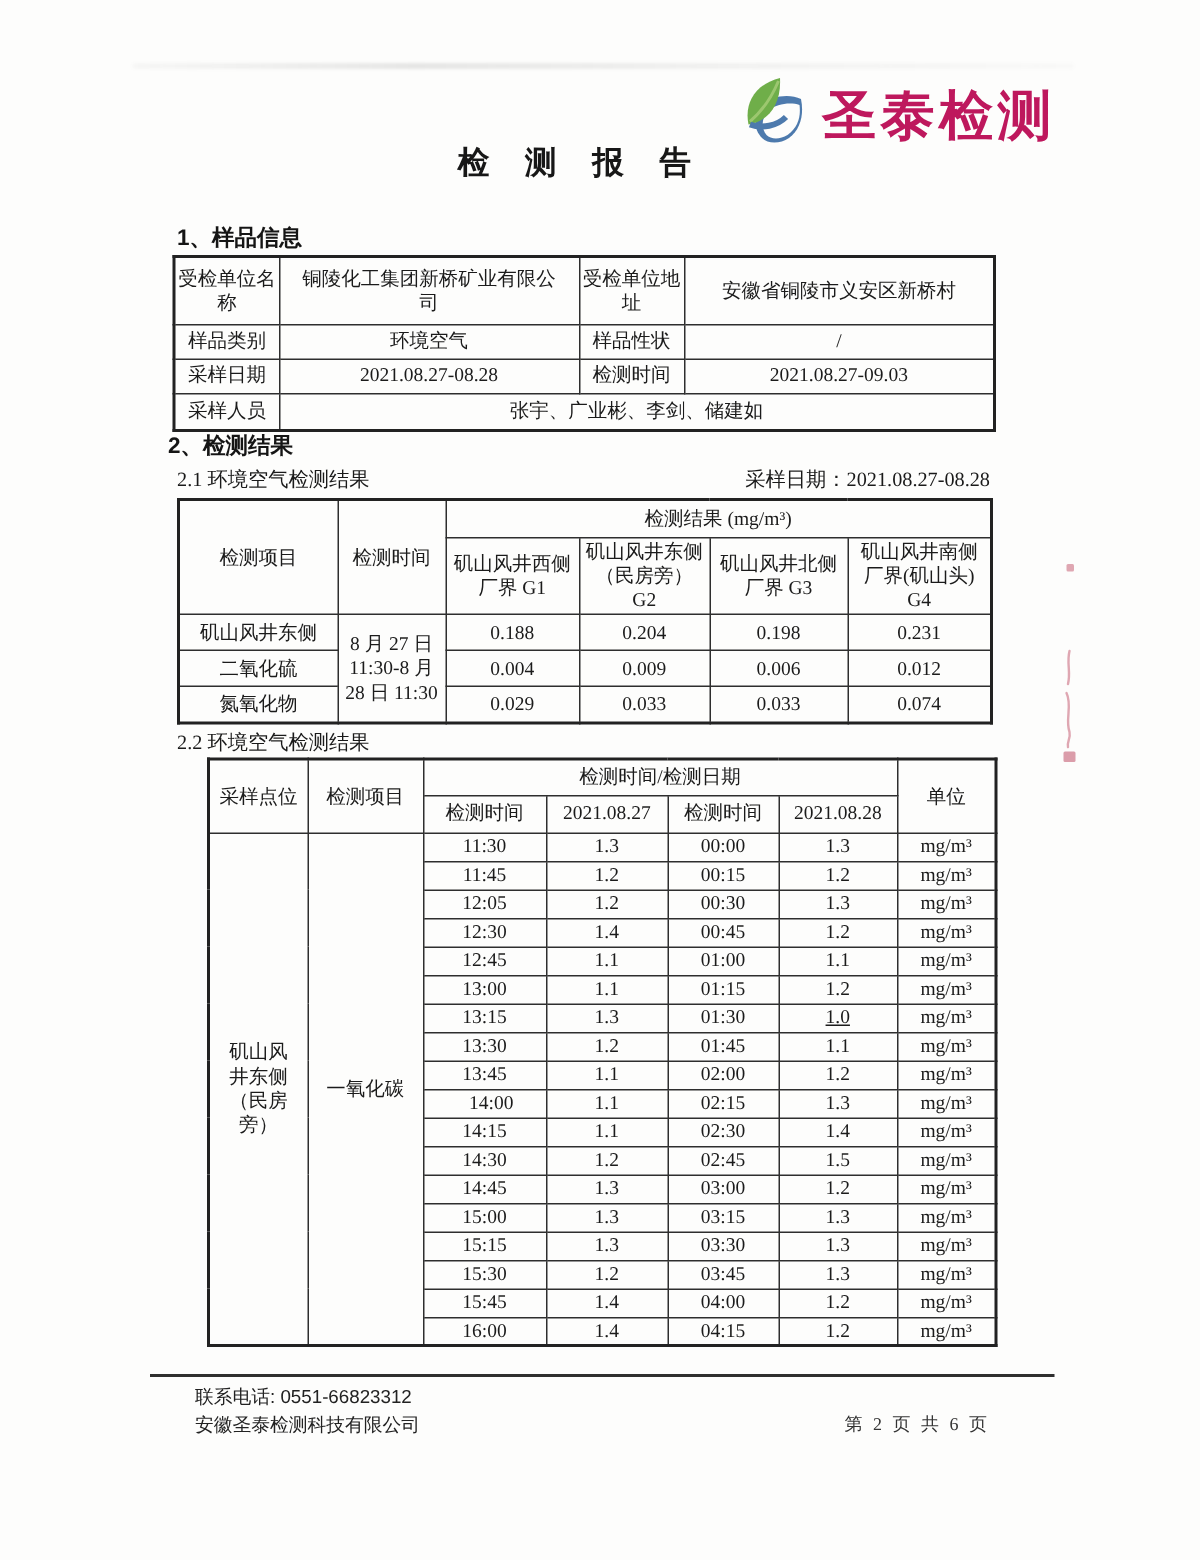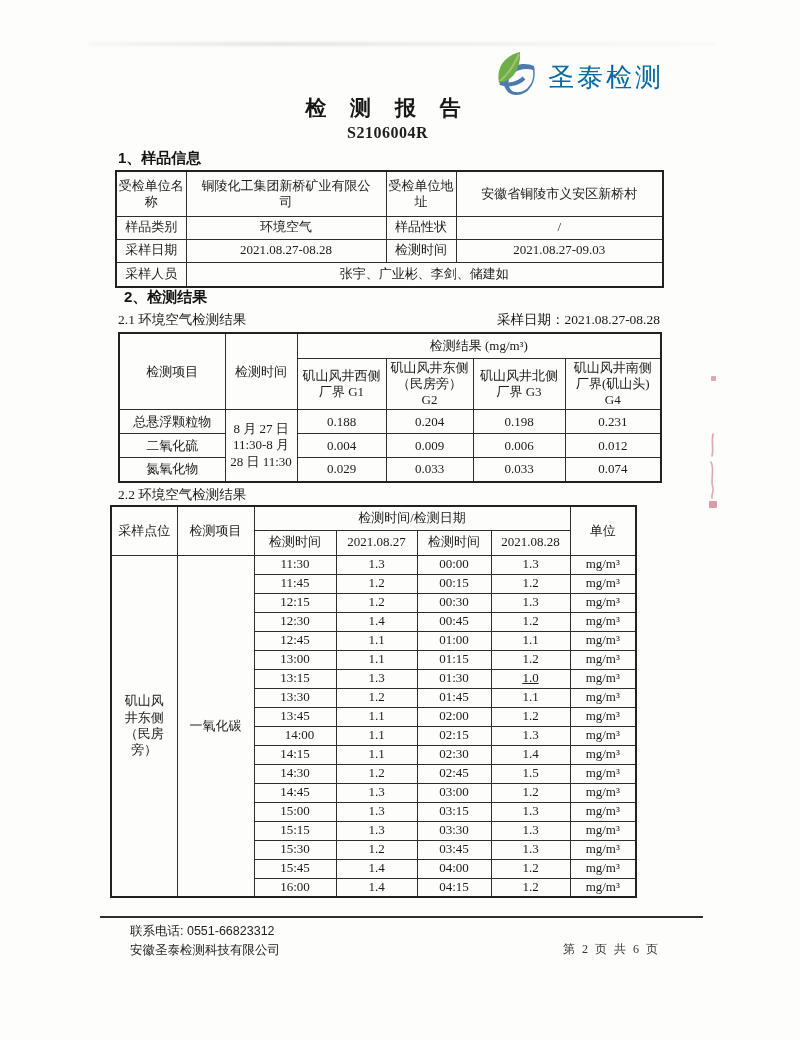--- a/index.html
+++ b/index.html
@@ -19,40 +19,40 @@
     background:linear-gradient(to right, rgba(60,60,60,0.03), rgba(60,60,60,0.12) 30%, rgba(60,60,60,0.05) 70%, rgba(60,60,60,0.02));
     filter:blur(1px); border-radius:2px;
   }
   .stamp-dot1 { position:absolute; left:711px; top:376px; width:5px; height:5px; background:rgba(186,62,88,.45); border-radius:1px; }
   .stamp-squiggle { position:absolute; left:704px; top:432px; }
   .stamp-square { position:absolute; left:709px; top:501px; width:8px; height:7px; background:rgba(186,62,88,.5); border-radius:1px; }
 
   
   .logo { position:absolute; left:494px; top:50px; display:flex; align-items:center; gap:8px; }
   .logo-text {
-    font-family:"Liberation Sans", sans-serif; font-weight:normal;
-    font-size:26px; color:#0369a1; letter-spacing:3px;
+    font-family:"Liberation Sans", sans-serif; font-weight:bold;
+    font-size:36px; color:#be185d; letter-spacing:3px;
   }
 
   .title {
     position:absolute; top:94px; left:115px; width:545px; text-align:center;
     font-family:"Liberation Sans", sans-serif; font-weight:bold;
     font-size:21px; letter-spacing:9px; color:#171717;
   }
   .report-no {
     position:absolute; top:124px; left:115px; width:545px; text-align:center;
     font-weight:bold; font-size:16px; letter-spacing:.5px;
   }
 
   .sec-h {
     position:absolute; font-family:"Liberation Sans", sans-serif;
     font-weight:bold; font-size:15px; color:#151515;
   }
   .sec-h1 { top:149px; left:118px; }
-  .sec-h2 { top:288px; left:124px; }
+  .sec-h2 { top:288px; left:112px; }
   .sub-h { position:absolute; font-size:13.5px; color:#1a1a1a; }
   .sub-h21 { top:311px; left:118px; }
   .sub-h21-date { top:311px; left:380px; width:280px; text-align:right; }
   .sub-h22 { top:486px; left:118px; }
 
   table { border-collapse:collapse; position:absolute; table-layout:fixed; }
   td {
     border:1px solid #2e2e2e; text-align:center; vertical-align:middle;
     font-size:13px; line-height:1.25; padding:1px 3px; color:#1b1b1b;
     overflow:hidden;
@@ -64,21 +64,21 @@
   .t1 .r1 td { height:45px; }
   .t1 .r2 td, .t1 .r3 td { height:23px; }
   .t1 .r4 td { height:25px; }
   .t1 .company-cell { padding:1px 14px; }
 
   .t21 { top:332px; left:118px; width:542px; border:2px solid #222; }
   .t21 .hspan td { height:25px; }
   .t21 .hsub td { height:48px; padding:1px 4px; }
   .t21 .dr td { height:24px; }
 
-  .t22 { top:505px; left:110px; width:525px; border:2px solid #222; }
+  .t22 { top:505px; left:138px; width:525px; border:2px solid #222; }
   .t22 .h1 td { height:24px; }
   .t22 .h2 td { height:25px; }
   .t22 td { padding:0 3px; }
   .t22 .point-cell { padding:0 7px; }
 
   .footer-line { position:absolute; top:916px; left:100px; width:603px; height:2px; background:#2f2f2f; }
   .footer-phone {
     position:absolute; top:923px; left:130px;
     font-family:"Liberation Sans", sans-serif; font-size:12.5px; color:#222;
   }
@@ -105,21 +105,20 @@
         <path d="M17 40 C13 35 14 28 18 24 C24 19 33 18 39 20 C40 28 38 35 31 40 C26 43 20 43 17 40 Z" fill="#fdfdfc"></path>
         <path d="M26 2 C10 6 2 18 5 33 C18 31 27 20 26 2 Z" fill="#6fae49"></path>
         <path d="M25 4 C20 16 13 25 6 31" stroke="#9cc76f" stroke-width="2" fill="none"></path>
         <path d="M6 33 C14 36 24 34 30 28" stroke="#4d7aad" stroke-width="4" fill="none"></path>
       </svg>
     </span>
     <span class="logo-text">圣泰检测</span>
   </div>
 
   <div class="title">检 测 报 告</div>
-  <div class="report-no">S2106004R</div>
 
   <div class="sec-h sec-h1">1、样品信息</div>
 
   <table class="t1">
     <colgroup>
         <col style="width:70px">
         <col style="width:200px">
         <col style="width:70px">
         <col style="width:207px">
       </colgroup>
@@ -168,21 +167,21 @@
       <td rowspan="2">检测时间</td>
       <td colspan="4">检测结果 (mg/m³)</td>
     </tr>
     <tr class="hsub">
       <td>矶山风井西侧厂界 G1</td>
       <td>矶山风井东侧（民房旁）G2</td>
       <td>矶山风井北侧厂界 G3</td>
       <td>矶山风井南侧厂界(矶山头) G4</td>
     </tr>
     <tr class="dr">
-      <td>总悬浮颗粒物</td>
+      <td>矶山风井东侧</td>
       <td rowspan="3">8 月 27 日 11:30-8 月 28 日 11:30</td>
       <td>0.188</td>
       <td>0.204</td>
       <td>0.198</td>
       <td>0.231</td>
     </tr>
     <tr class="dr">
       <td>二氧化硫</td>
       <td>0.004</td>
       <td>0.009</td>
@@ -236,21 +235,21 @@
           <td>mg/m³</td>
         </tr>
         <tr>
           <td style="height: 19px;">11:45</td>
           <td style="height: 19px;">1.2</td>
           <td style="height: 19px;">00:15</td>
           <td style="height: 19px;">1.2</td>
           <td>mg/m³</td>
         </tr>
         <tr>
-          <td style="height: 19px;">12:15</td>
+          <td style="height: 19px;">12:05</td>
           <td style="height: 19px;">1.2</td>
           <td style="height: 19px;">00:30</td>
           <td style="height: 19px;">1.3</td>
           <td>mg/m³</td>
         </tr>
         <tr>
           <td style="height: 19px;">12:30</td>
           <td style="height: 19px;">1.4</td>
           <td style="height: 19px;">00:45</td>
           <td style="height: 19px;">1.2</td>

